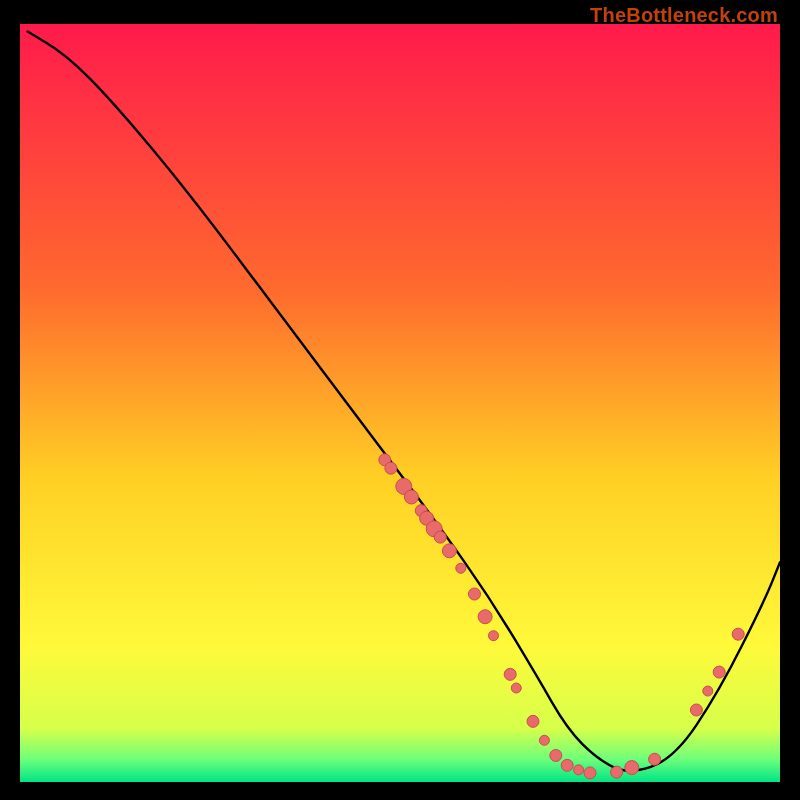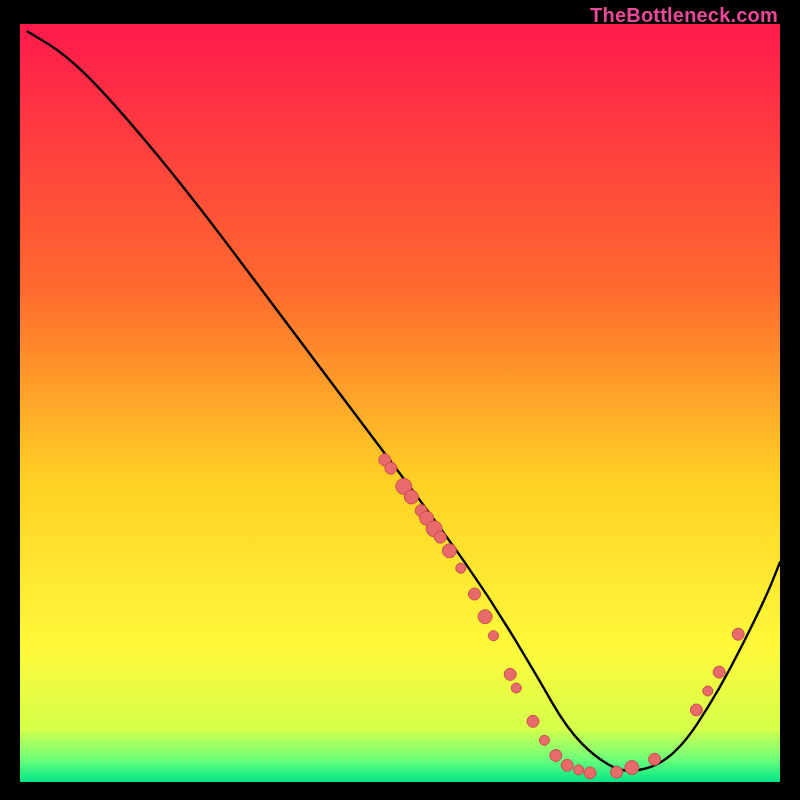--- a/index.html
+++ b/index.html
@@ -18,21 +18,21 @@
     width: 760px;
     height: 758px;
     background: #000;
   }
   .watermark {
     position: absolute;
     top: 4px;
     right: 22px;
     font-size: 20px;
     font-weight: 600;
-    color: #ec4899;
+    color: #c2410c;
     letter-spacing: 0.2px;
   }
   svg {
     display: block;
   }
 </style>
 </head>
 <body>
 
 <div class="watermark">TheBottleneck.com</div>

